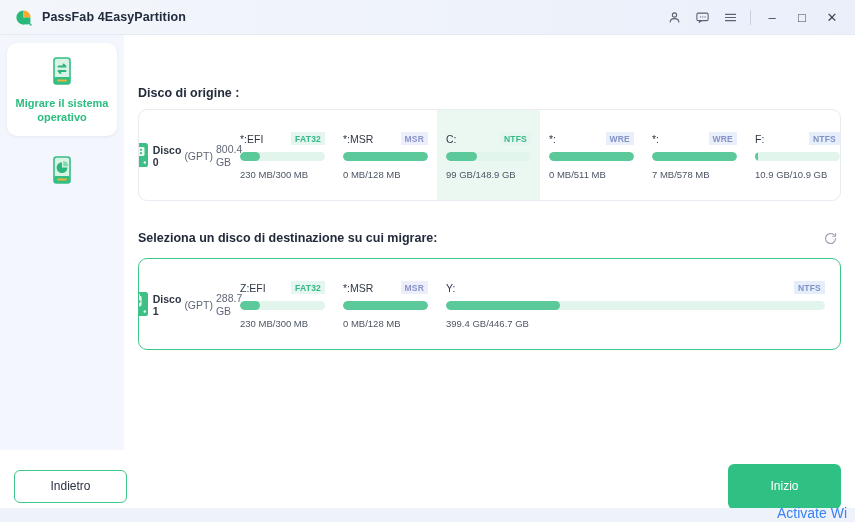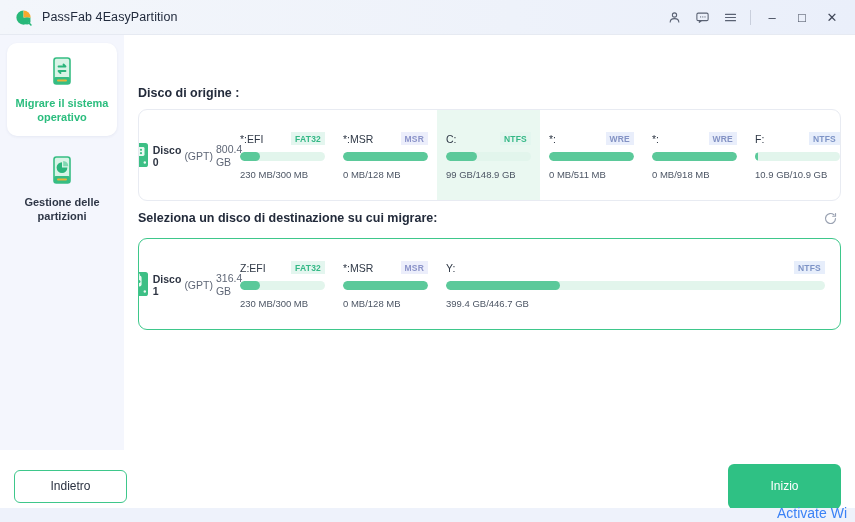--- a/index.html
+++ b/index.html
@@ -20,21 +20,21 @@
   .titlebar {
     height: 35px;
     background: linear-gradient(90deg,#f3f6fb 0%, #eef2fa 60%, #eaeffa 100%);
     display: flex; align-items: center;
     flex: 0 0 35px;
     border-bottom: 1px solid #e6eaf2;
   }
   .tb-left { display: flex; align-items: center; padding-left: 14px; gap: 9px; }
   .app-logo { width: 19px; height: 19px; position: relative; flex: 0 0 19px; }
   .app-title {
-    font-size: 12.5px; font-weight: normal; color: #222b3d;
+    font-size: 12.5px; font-weight: bold; color: #222b3d;
     letter-spacing: .1px;
   }
   .tb-spacer { flex: 1 1 auto; }
   .tb-right { display: flex; align-items: center; gap: 0px; padding-right: 8px; }
   .tb-ico {
     width: 28px; height: 28px;
     display: flex; align-items: center; justify-content: center;
     cursor: pointer; color: #5a6273;
   }
   .tb-div { width: 1px; height: 15px; background: #c9cfdc; margin: 0 6px; }
@@ -244,21 +244,20 @@
         <span class="side-ico">
           <svg viewBox="0 0 30 32" width="30" height="32">
             <rect x="7" y="2" width="16" height="26" rx="2.4" fill="#d9f4e7"></rect>
             <rect x="7" y="2" width="16" height="26" rx="2.4" fill="none" stroke="#36bd83" stroke-width="1.6"></rect>
             <rect x="7" y="21" width="16" height="7" rx="1.6" fill="#36bd83"></rect>
             <rect x="10" y="23.6" width="10" height="1.9" rx="1" fill="#e8b33c"></rect>
             <path d="M15 7.2a5.4 5.4 0 1 0 5.4 5.4H15z" fill="#2bb57c"></path>
             <path d="M16.2 6.1a5.4 5.4 0 0 1 5.1 5.1h-5.1z" fill="#7fd9b2"></path>
           </svg>
         </span>
-        <span class="side-label">Gestione delle partizioni</span>
       </div>
     </div>
 
     <div class="main">
 
       <div class="sec-head">
         <span class="sec-title">Disco di origine :</span>
       </div>
       <div class="disk-panel">
         <div class="disk-info">
@@ -319,36 +318,36 @@
               <span class="part-size">0 MB/511 MB</span>
             </div>
             <div class="part" style="width: 103px;">
               <div class="part-top">
                 <span class="part-label">*:</span>
                 <span class="badge wre">WRE</span>
               </div>
               <div class="bar">
                 <div class="bar-fill" style="width: 100%;"></div>
               </div>
-              <span class="part-size">0 MB/918 MB</span>
+              <span class="part-size">7 MB/578 MB</span>
             </div>
             <div class="part" style="width: 103px;">
               <div class="part-top">
                 <span class="part-label">F:</span>
                 <span class="badge ntfs2">NTFS</span>
               </div>
               <div class="bar">
                 <div class="bar-fill" style="width: 3%;"></div>
               </div>
               <span class="part-size">10.9 GB/10.9 GB</span>
             </div>
           </div>
       </div>
 
-      <div class="sec-head" style="margin-top:6px;">
+      <div class="sec-head" style="margin-top:26px;">
         <span class="sec-title">Seleziona un disco di destinazione su cui migrare:</span>
         <span class="refresh-btn">
           <svg viewBox="0 0 24 24" width="15" height="15" fill="none" stroke="currentColor" stroke-width="1.9" stroke-linecap="round">
             <path d="M20 12a8 8 0 1 1-2.6-5.9"></path>
             <path d="M20 4v4.4h-4.4"></path>
           </svg>
         </span>
       </div>
       <div class="disk-panel selected">
         <div class="disk-info">
@@ -356,21 +355,21 @@
             <svg viewBox="0 0 22 26" width="22" height="26">
               <rect x="2" y="1" width="18" height="24" rx="2.6" fill="#3dbf85"></rect>
               <rect x="8.4" y="4.5" width="5.2" height="11" rx="2.3" fill="#eafaf2"></rect>
               <rect x="10.2" y="2.6" width="1.6" height="3.2" rx=".8" fill="#eafaf2"></rect>
               <circle cx="11" cy="10.5" r="1.5" fill="#3dbf85"></circle>
               <circle cx="16.8" cy="20.5" r="1.2" fill="#eafaf2"></circle>
             </svg>
           </span>
           <span class="disk-name">Disco 1</span>
           <span class="disk-sub">(GPT)</span>
-          <span class="disk-sub">316.4 GB</span>
+          <span class="disk-sub">288.7 GB</span>
         </div>
         <div class="parts" id="dest-parts">
             <div class="part" style="width: 103px;">
               <div class="part-top">
                 <span class="part-label">Z:EFI</span>
                 <span class="badge fat32">FAT32</span>
               </div>
               <div class="bar">
                 <div class="bar-fill" style="width: 23%;"></div>
               </div>

